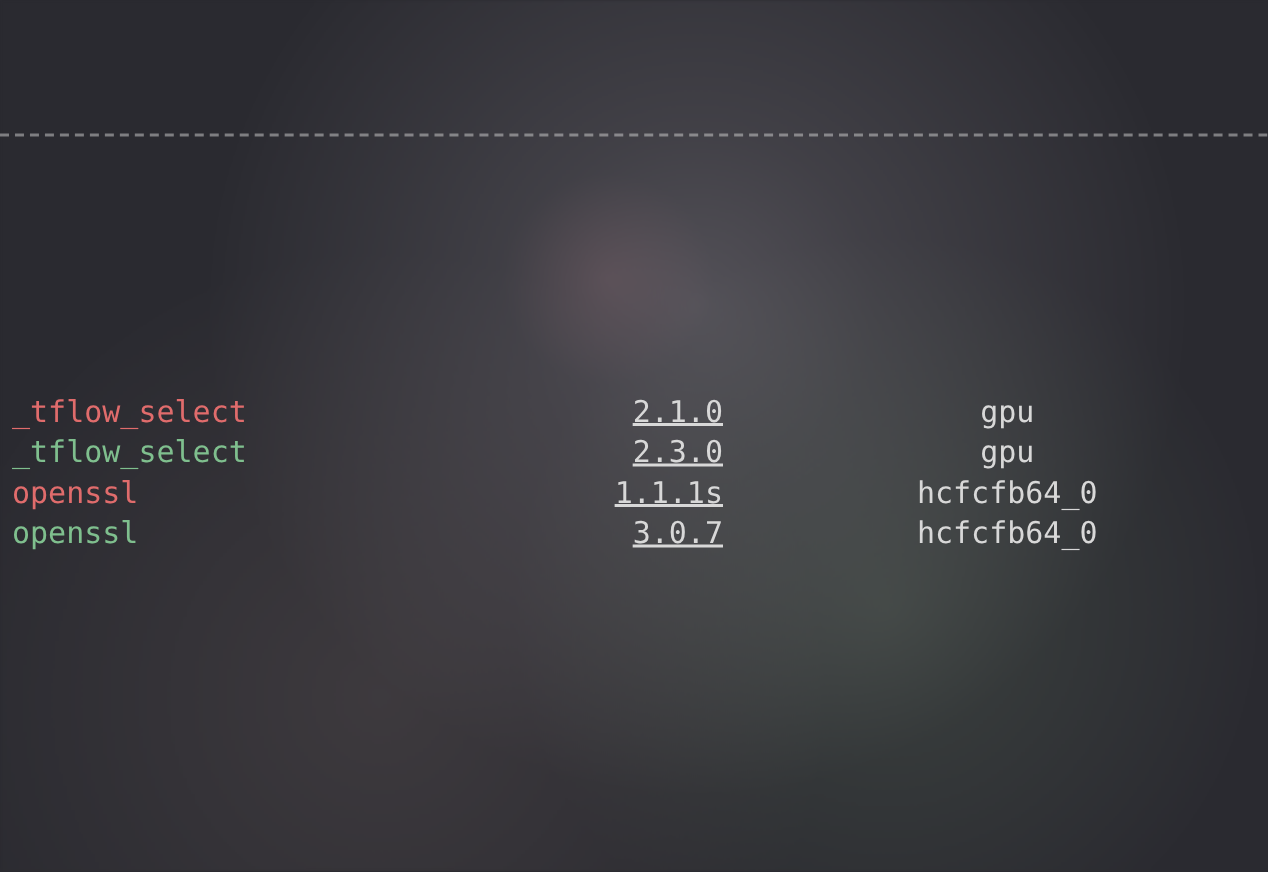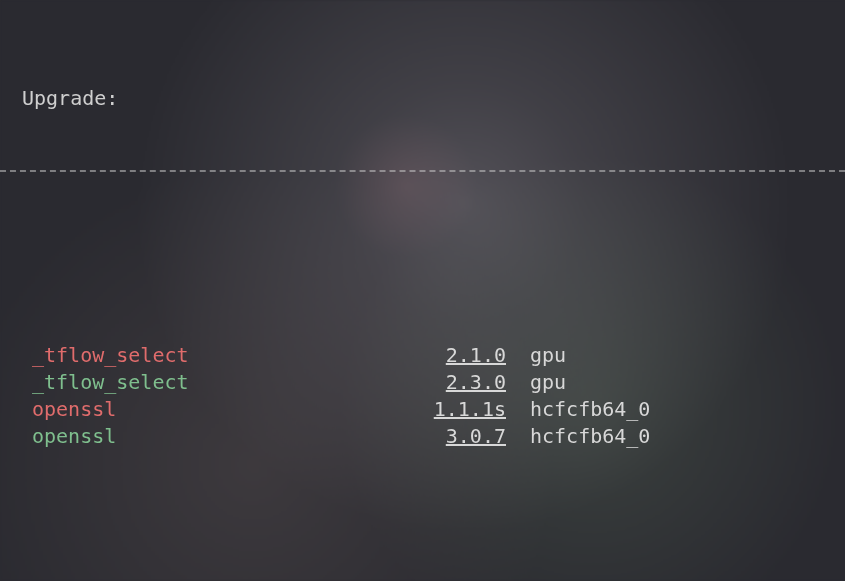--- a/index.html
+++ b/index.html
@@ -25,41 +25,40 @@
       #2a2a30;
     filter: blur(1px);
     z-index: 0;
   }
   .term {
     position: relative;
     z-index: 1;
     padding: 4px 0 0 0;
     white-space: pre;
   }
-  .row { display: flex; padding: 0 32px; }
+  .row { display: flex; padding: 0 8px; }
   .heading { color: #cfcfcf; padding: 0 22px; }
   .rule {
     border: none;
     border-top: 2px dashed rgba(210,210,210,0.5);
     margin: 4px 0 8px 0;
   }
   .name { flex: 0 0 310px; }
   .ver  { flex: 0 0 188px; text-align: right; padding-right: 24px; text-decoration: underline; }
-  .build{ flex: 1 1 auto; text-align: left; }
+  .build{ flex: 1 1 auto; text-align: center; }
   .red   { color: #e06c6c; }
   .green { color: #7fbf8e; }
   .gap { height: 27px; }
 </style>
 </head>
 <body>
 <div class="bg"></div>
 
 <div class="term">
 
-  <div class="heading">Upgrade:</div>
   <hr class="rule">
   <div class="gap"></div>
 
   <div id="upgrade-rows"><div class="row"><span class="name red">_tflow_select</span><span class="ver">2.1.0</span><span class="build">gpu</span></div><div class="row"><span class="name green">_tflow_select</span><span class="ver">2.3.0</span><span class="build">gpu</span></div><div class="row"><span class="name red">openssl</span><span class="ver">1.1.1s</span><span class="build">hcfcfb64_0</span></div><div class="row"><span class="name green">openssl</span><span class="ver">3.0.7</span><span class="build">hcfcfb64_0</span></div></div>
 
   <div class="gap"></div>
   
   
   
 

